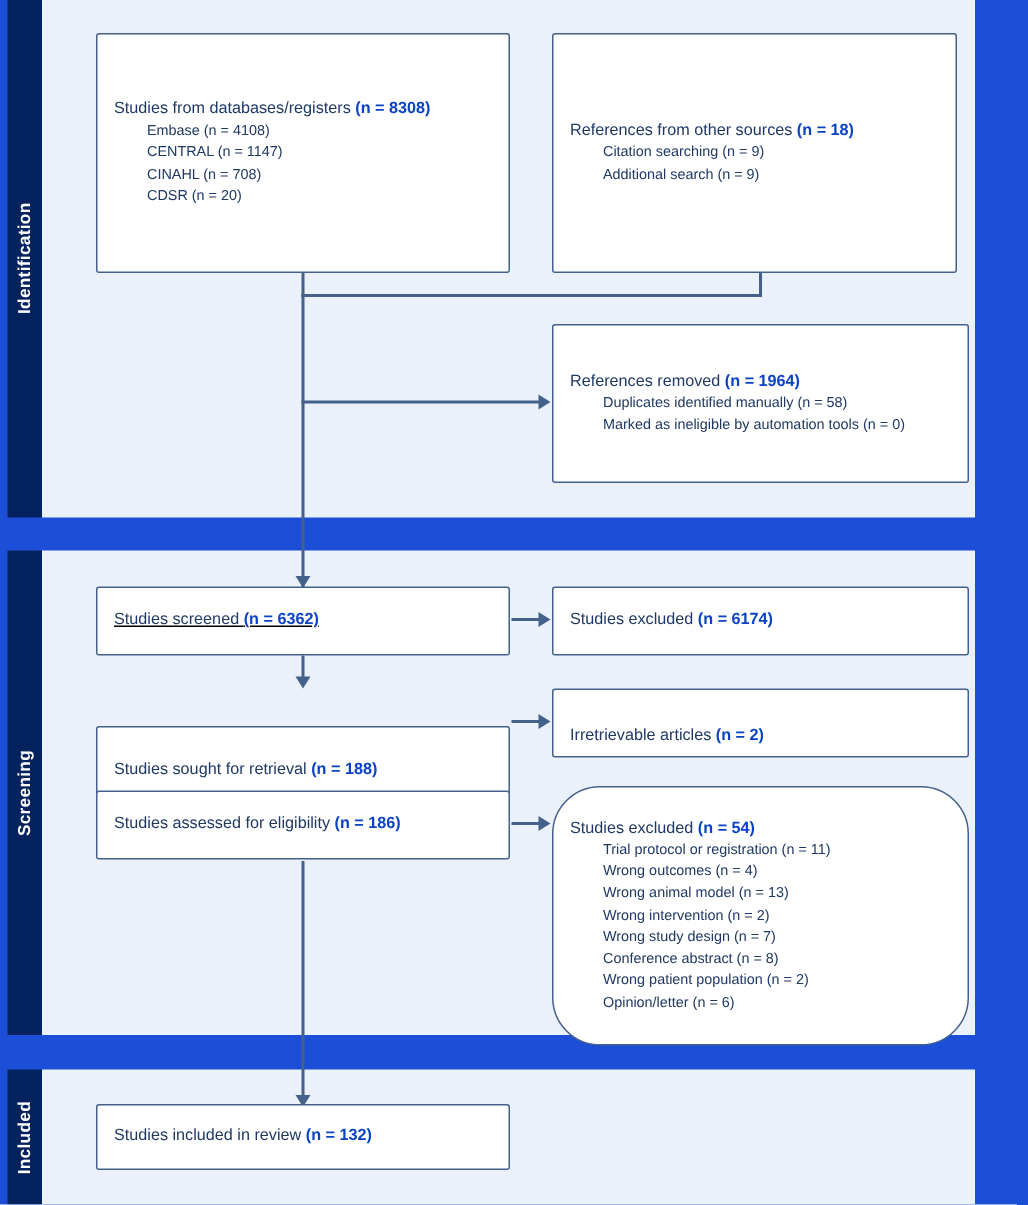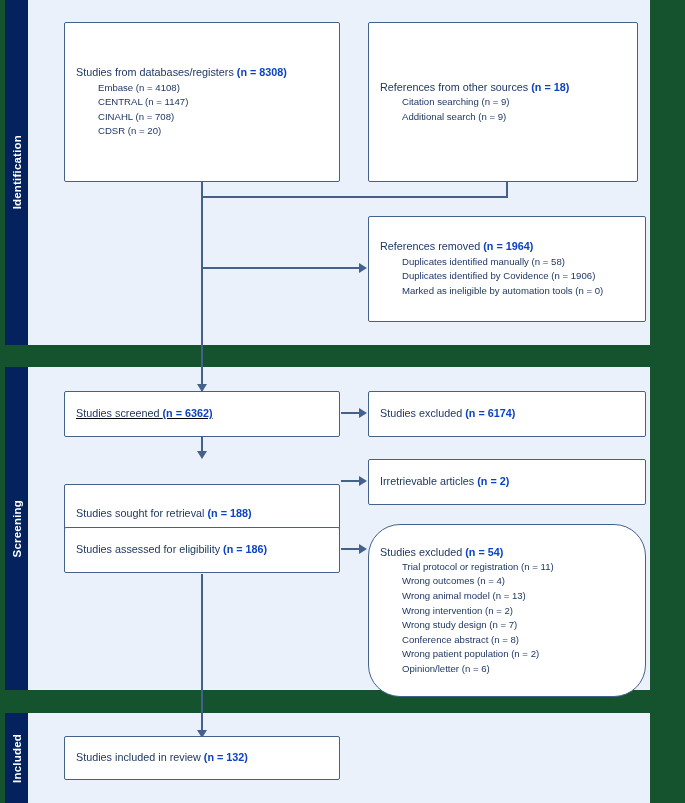--- a/index.html
+++ b/index.html
@@ -8,21 +8,21 @@
     padding: 0;
     background: #ffffff;
   }
   body {
     font-family: "Liberation Sans", sans-serif;
   }
   #prisma-root {
     position: relative;
     width: 685px;
     height: 803px;
-    background: #14532d;
+    background: #1d4ed8;
     overflow: hidden;
   }
 
   
   .stage-panel {
     position: absolute;
     background: #eaf1fb;
   }
   
   .stage-sidebar {
@@ -175,21 +175,20 @@
       <li>Additional search (n = 9)</li>
     </ul>
   </div>
 
   <div class="node-box" style="left:368px; top:216px; width:278px; height:106px;">
     <div class="node-title">
       <span>References removed </span><span class="nval">(n = 1964)</span>
     </div>
     <ul class="node-sublist">
       <li>Duplicates identified manually (n = 58)</li>
-      <li>Duplicates identified by Covidence (n = 1906)</li>
       <li>Marked as ineligible by automation tools (n = 0)</li>
     </ul>
   </div>
 
   <div class="node-box" style="left:64px; top:391px; width:276px; height:46px;text-decoration:underline;">
     <div class="node-title">
       <span>Studies screened </span><span class="nval">(n = 6362)</span>
     </div>
   </div>
 
@@ -198,21 +197,21 @@
       <span>Studies excluded </span><span class="nval">(n = 6174)</span>
     </div>
   </div>
 
   <div class="node-box" style="left:64px; top:484px; width:276px; height:59px;">
     <div class="node-title">
       <span>Studies sought for retrieval </span><span class="nval">(n = 188)</span>
     </div>
   </div>
 
-  <div class="node-box" style="left:368px; top:459px; width:278px; height:46px;">
+  <div class="node-box" style="left:368px; top:459px; width:278px; height:46px;justify-content:flex-end;">
     <div class="node-title">
       <span>Irretrievable articles </span><span class="nval">(n = 2)</span>
     </div>
   </div>
 
   <div class="node-box" style="left:64px; top:527px; width:276px; height:46px;">
     <div class="node-title">
       <span>Studies assessed for eligibility </span><span class="nval">(n = 186)</span>
     </div>
   </div>

